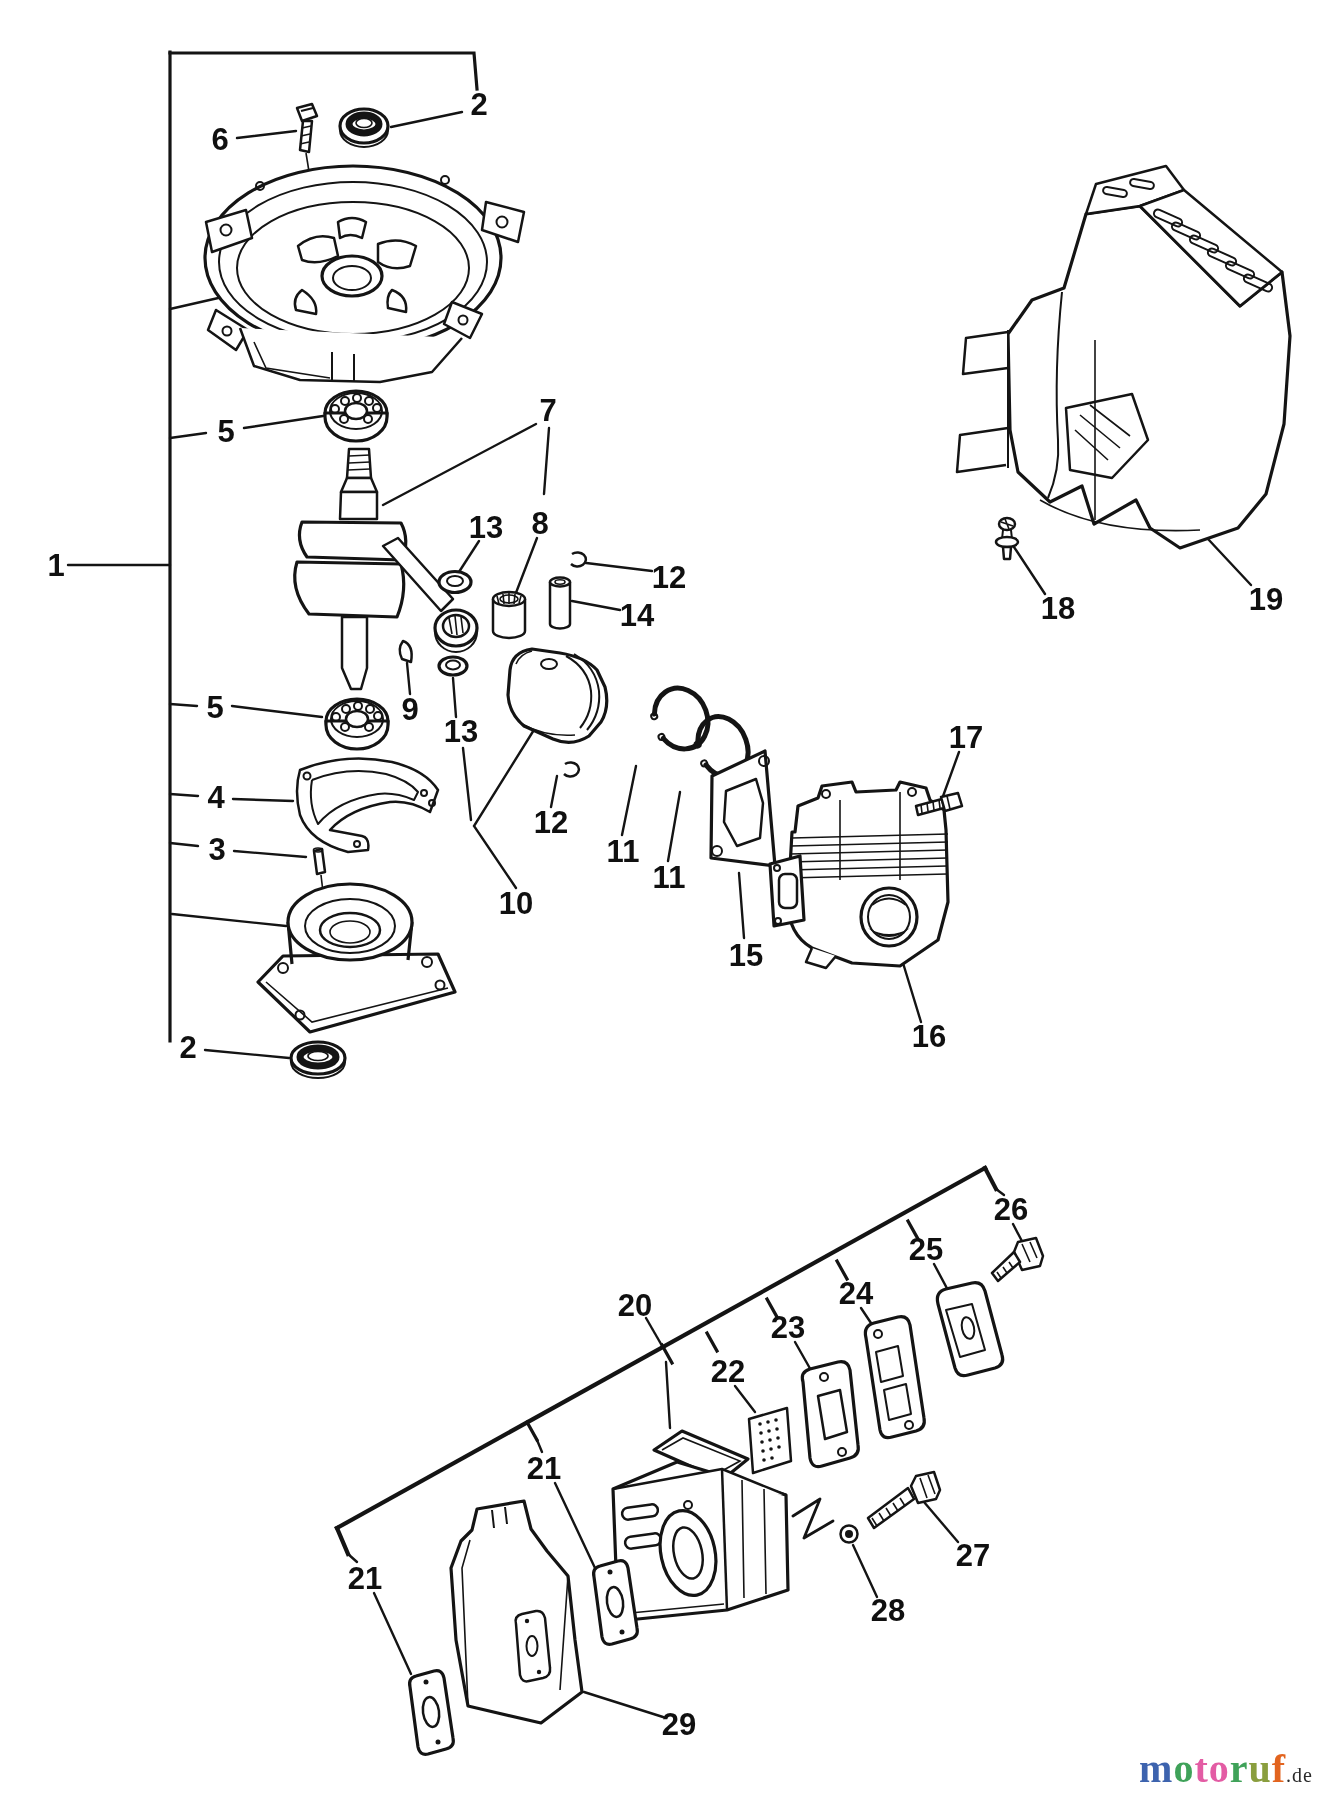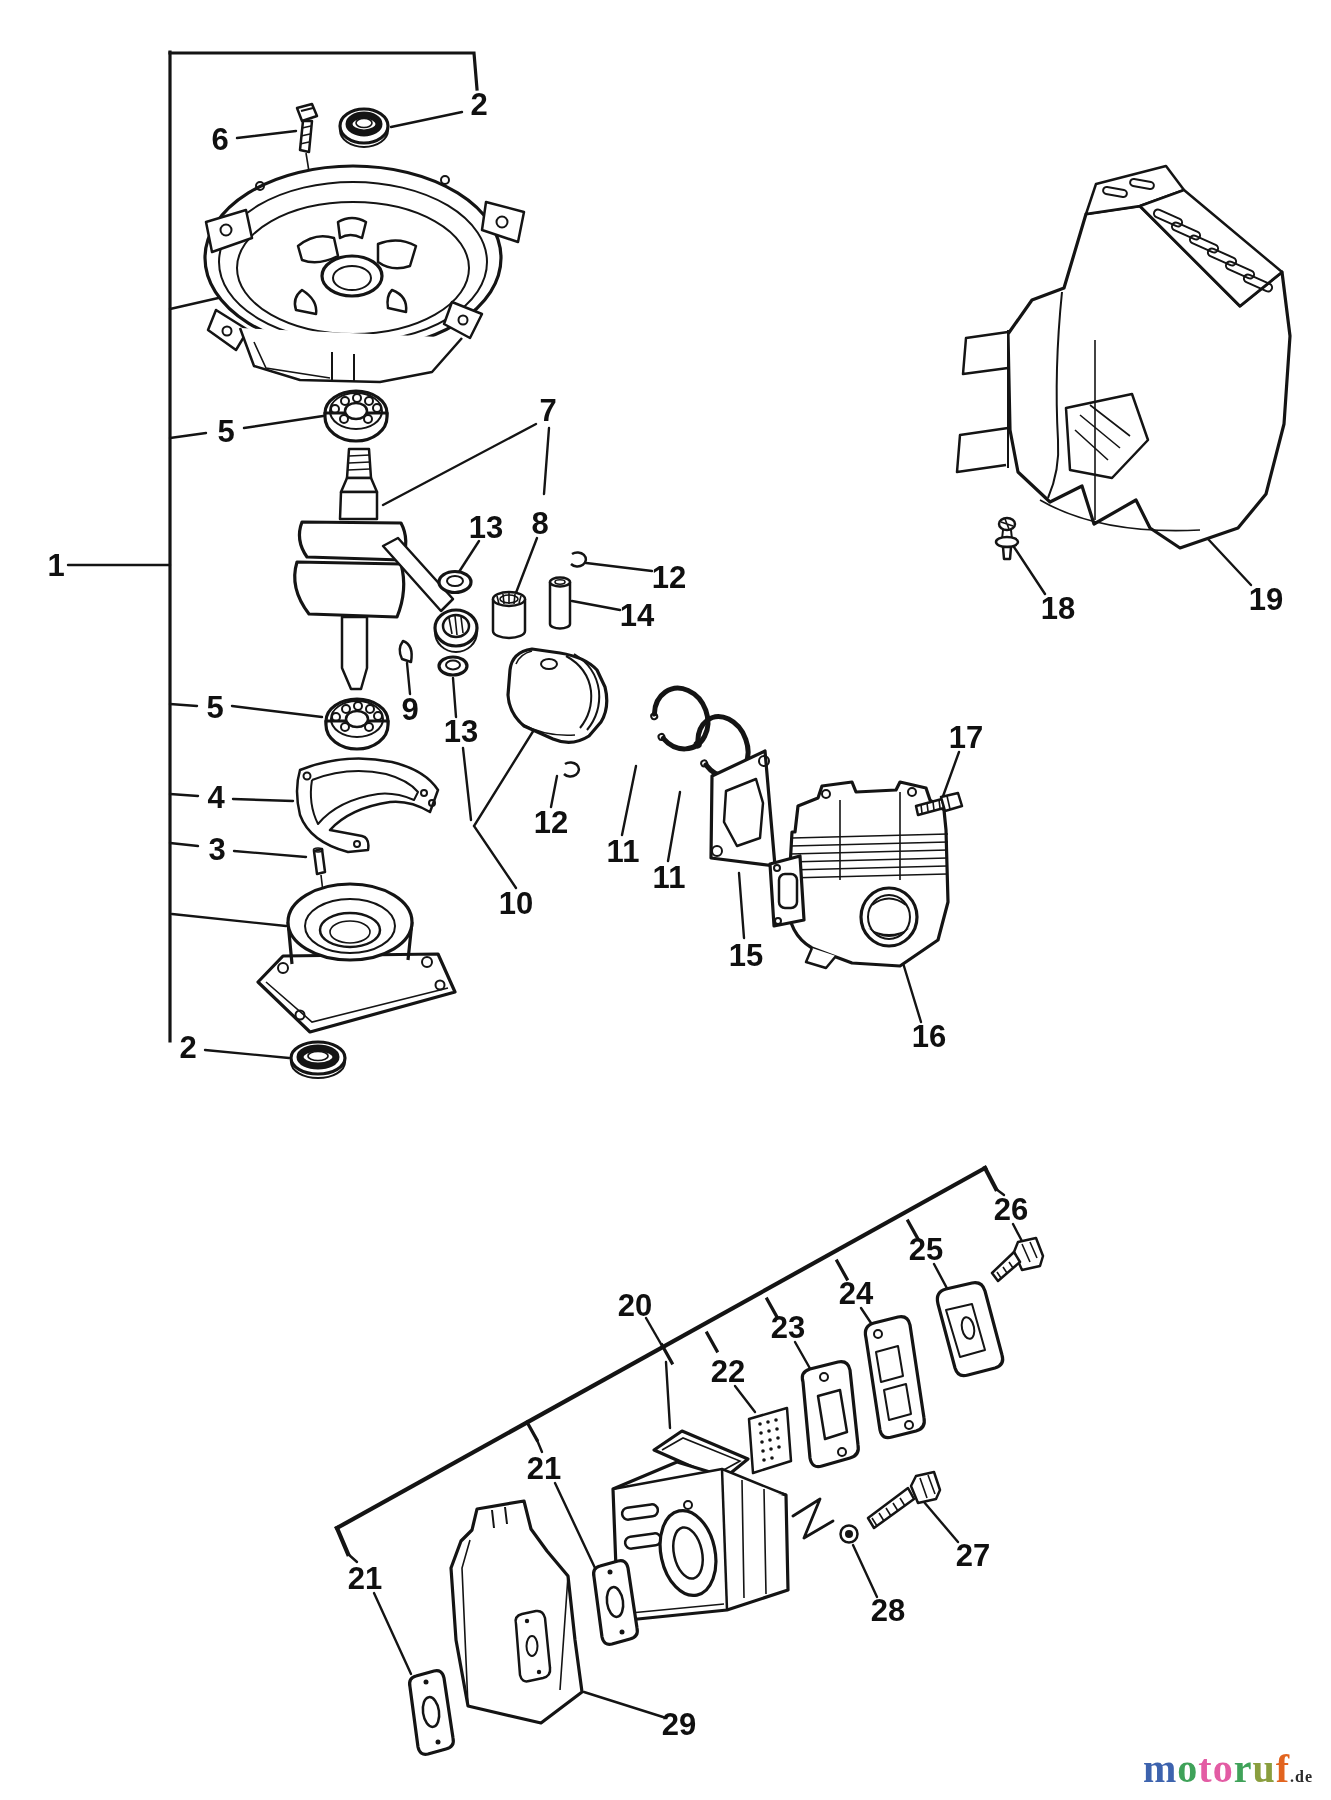--- a/index.html
+++ b/index.html
@@ -12,21 +12,21 @@
   .brk { stroke:#141414; stroke-width:3.2; fill:none; stroke-linecap:square; }
   .thick { stroke:#141414; stroke-width:4.2; fill:none; stroke-linecap:square; }
   .o3  { stroke:#141414; stroke-width:3.2; fill:#ffffff; stroke-linejoin:round; }
   .o2  { stroke:#141414; stroke-width:2; fill:none; stroke-linejoin:round; }
   .o25 { stroke:#141414; stroke-width:2.5; fill:#ffffff; stroke-linejoin:round; }
   .o15 { stroke:#141414; stroke-width:1.6; fill:none; }
   .dark{ stroke:#141414; stroke-width:7; fill:none; }
   .dot { fill:#141414; stroke:none; }
   #watermark { position:absolute; right:18px; bottom:8px; font-family:"Liberation Serif", serif;
                font-weight:700; font-size:40px; letter-spacing:1px; user-select:none; }
-  #watermark .suffix { font-size:16px; font-weight:700; }
+  #watermark .suffix { font-size:20px; font-weight:400; }
 </style>
 </head>
 <body>
 
 <div id="stage">
 <svg width="1331" height="1800" viewBox="0 0 1331 1800">
 
   <g>
 
     <path class="brk" d="M 170,52 L 170,1041"></path>

